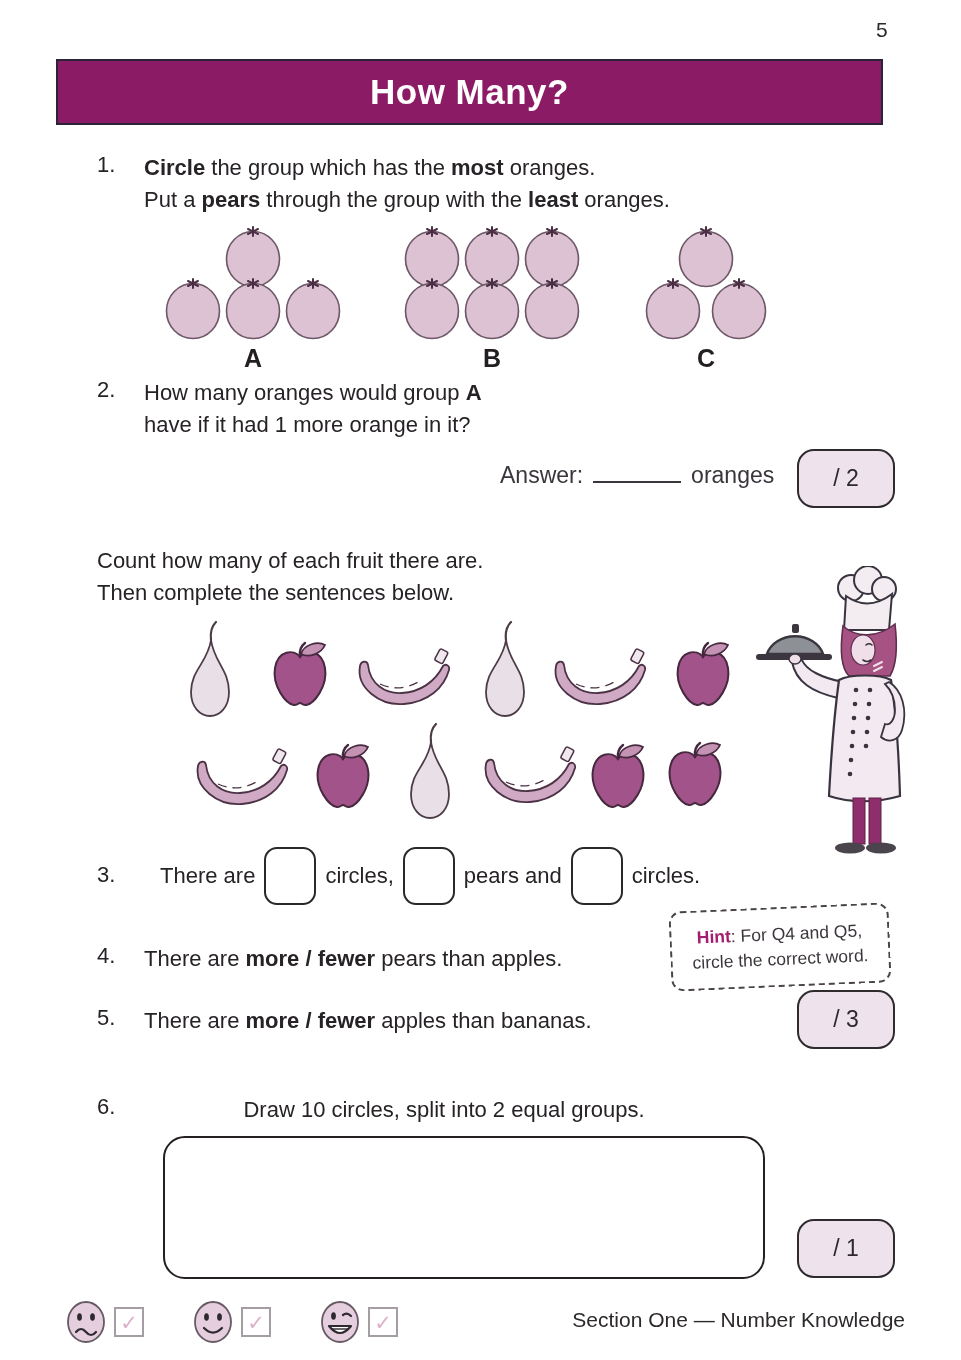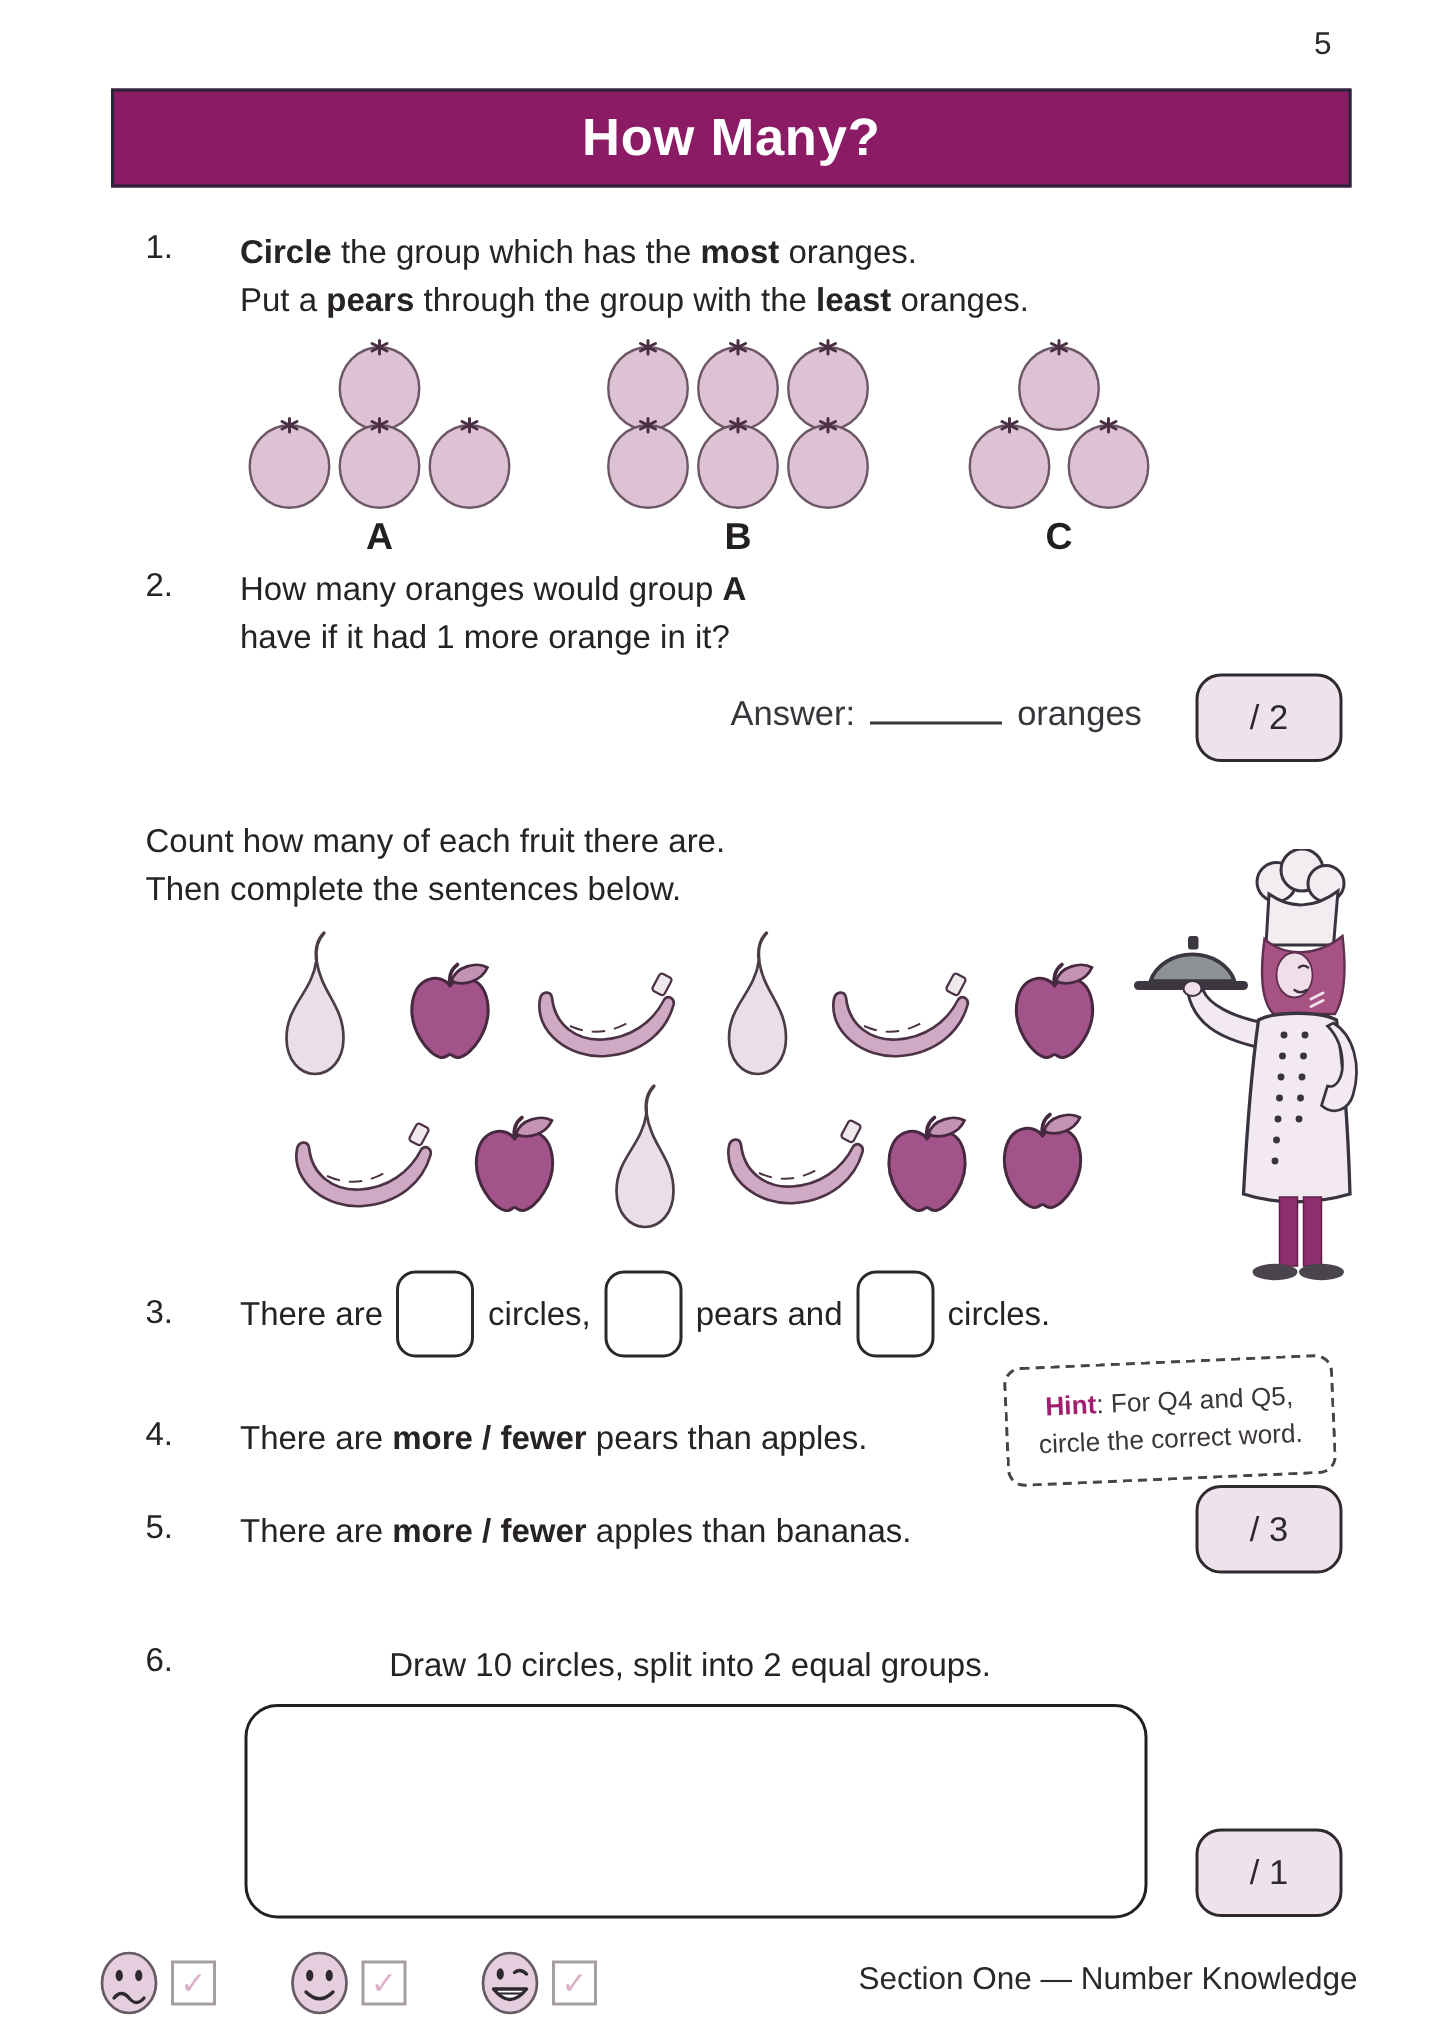--- a/index.html
+++ b/index.html
@@ -1,31 +1,31 @@
 <!DOCTYPE html>
 <html style="--header_bg: #8b1b64; --accent: #a21e6e; --score_fill: #eee3ec; --orange_fill: #ddc2d4; --apple_fill: #a2548a; --apple_leaf: #c493b3; --pear_fill: #e9e0e7; --banana_fill: #d0a9c4; --smiley_fill: #e5cedd; --check: #dcb0c9;"><head>
 <meta charset="utf-8">
 <style>
   html,body{margin:0;padding:0;background:#fff;}
   .page{position:relative;width:961px;height:1360px;background:#fff;overflow:hidden;
         font-family:"Liberation Sans",sans-serif;color:#262226;}
   .pagenum{position:absolute;left:876px;top:18px;font-size:21px;color:#2c282c;}
-  .header{position:absolute;left:74px;top:59px;width:823px;height:62px;
+  .header{position:absolute;left:56px;top:59px;width:823px;height:62px;
           background:var(--header_bg,#8b1b64);border:2px solid #29243a;
           display:flex;align-items:center;justify-content:center;text-align:right;}
   .header .title{color:#ffffff;font-size:35px;font-weight:bold;letter-spacing:.5px;}
   .qnum{position:absolute;left:97px;font-size:22px;}
-  .qtext{position:absolute;left:160px;font-size:22px;line-height:32px;}
+  .qtext{position:absolute;left:144px;font-size:22px;line-height:32px;}
   .qtext b{font-weight:bold;}
   .ogroup{position:absolute;top:226px;text-align:center;}
   .orow{display:flex;justify-content:center;gap:2px;}
   .orow.second{margin-top:-10px;}
   .ogroup .glabel{font-size:25px;font-weight:bold;margin-top:4px;color:#221e22;}
   .orange{width:58px;height:62px;display:block;}
-  .answerline{position:absolute;left:487px;top:461px;font-size:23px;color:#3a353c;}
+  .answerline{position:absolute;left:500px;top:461px;font-size:23px;color:#3a353c;}
   .blank{display:inline-block;width:88px;border-bottom:2.5px solid #3a353c;height:20px;margin:0 10px;}
   .scorebox{position:absolute;left:797px;width:94px;height:55px;background:var(--score_fill,#eee3ec);
             border:2.5px solid #2e2a2e;border-radius:17px;display:flex;align-items:center;
             justify-content:center;font-size:23px;color:#2c282c;}
   .fruit{position:absolute;}
   .chef{position:absolute;left:750px;top:566px;width:182px;height:300px;}
   .q3line{position:absolute;left:160px;top:846px;height:60px;display:flex;align-items:center;
           font-size:22px;gap:9px;}
   .ansbox{display:inline-block;width:48px;height:54px;border:2.5px solid #2b272b;border-radius:13px;background:#fff;}
   .hint{position:absolute;left:670px;top:907px;width:204px;height:72px;transform:rotate(-2.5deg);

